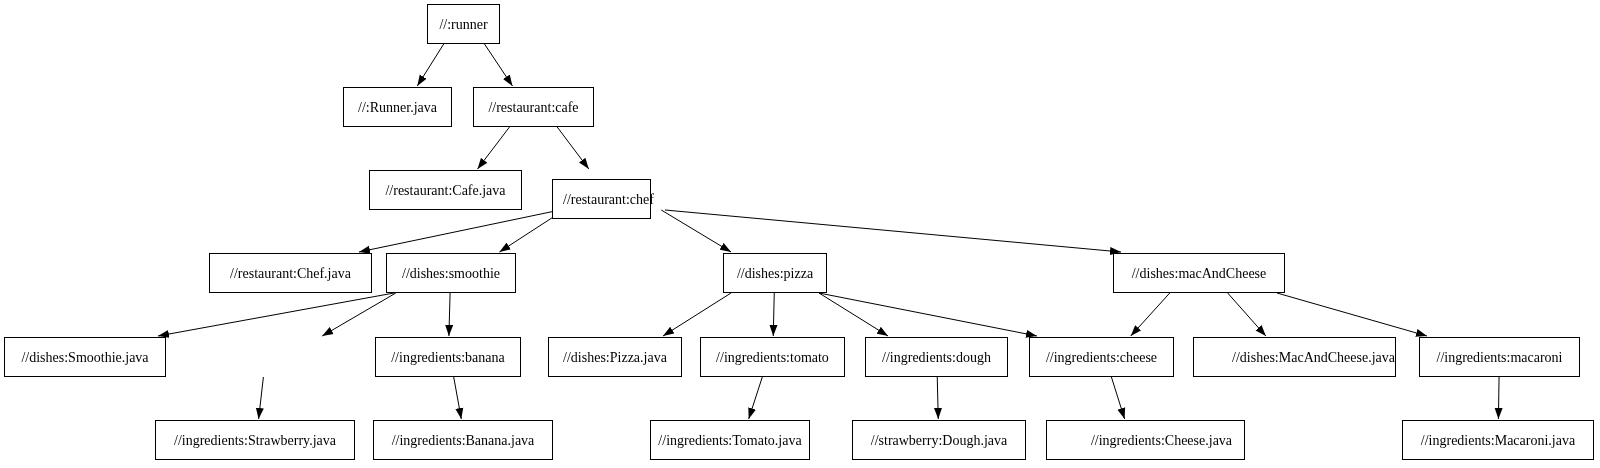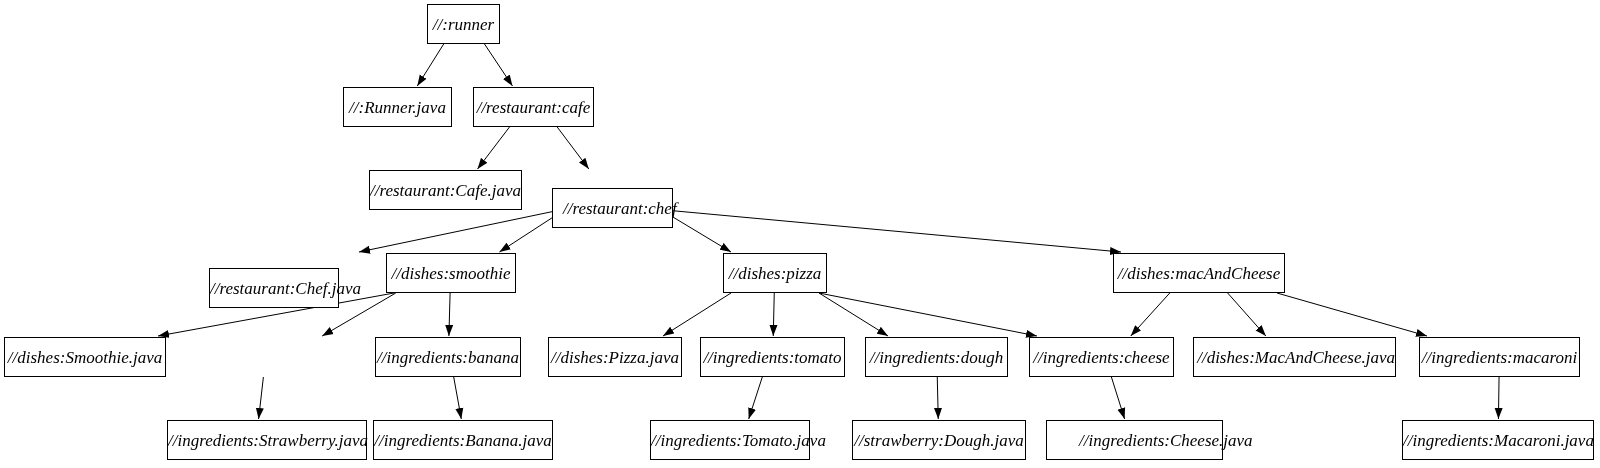--- a/index.html
+++ b/index.html
@@ -23,26 +23,25 @@
     height: 468px;
     pointer-events: none;
   }
   .node {
     position: absolute;
     height: 40px;
     box-sizing: border-box;
     border: 1px solid #000000;
     background: #ffffff;
     color: #000000;
-    font-size: 17px;
+    font-size: 14px;
     line-height: 40px;
     text-align: center;
     white-space: nowrap;
     overflow: visible;
-    font-style: italic;
   }
   .edges-layer line {
     stroke: #000000;
     stroke-width: 1;
   }
 </style>
 </head>
 <body>
 
 <div class="canvas">
@@ -76,33 +75,33 @@
       <line x1="762.3" y1="377" x2="748.6999999999999" y2="419" marker-end="url(#arrow)"></line>
       <line x1="937.25" y1="377" x2="938.25" y2="419" marker-end="url(#arrow)"></line>
       <line x1="1111.3999999999999" y1="377" x2="1124.6" y2="419" marker-end="url(#arrow)"></line>
       <line x1="1499.0499999999997" y1="377" x2="1498.4499999999998" y2="419" marker-end="url(#arrow)"></line>
     </svg>
 
   <div class="node" style="left:427px; top:4px;   width:73px;">//:runner</div>
   <div class="node" style="left:343px; top:87px;  width:109px;">//:Runner.java</div>
   <div class="node" style="left:473px; top:87px;  width:121px;">//restaurant:cafe</div>
   <div class="node" style="left:369px; top:170px; width:153px;">//restaurant:Cafe.java</div>
-  <div class="node" style="left:552px; top:188px; width:121px;padding-left:10px;">//restaurant:chef</div>
-  <div class="node" style="left:209px; top:268px; width:130px;">//restaurant:Chef.java</div>
+  <div class="node" style="left:552px; top:179px; width:99px;padding-left:10px;">//restaurant:chef</div>
+  <div class="node" style="left:209px; top:253px; width:163px;">//restaurant:Chef.java</div>
   <div class="node" style="left:386px; top:253px; width:130px;">//dishes:smoothie</div>
   <div class="node" style="left:723px; top:253px; width:104px;">//dishes:pizza</div>
   <div class="node" style="left:1113px;top:253px; width:172px;">//dishes:macAndCheese</div>
   <div class="node" style="left:4px;   top:337px; width:162px;">//dishes:Smoothie.java</div>
   <div class="node" style="left:375px; top:337px; width:146px;">//ingredients:banana</div>
   <div class="node" style="left:548px; top:337px; width:134px;">//dishes:Pizza.java</div>
   <div class="node" style="left:700px; top:337px; width:145px;">//ingredients:tomato</div>
   <div class="node" style="left:1029px;top:337px; width:145px;">//ingredients:cheese</div>
   <div class="node" style="left:865px; top:337px; width:143px;">//ingredients:dough</div>
   <div class="node" style="left:1193px;top:337px; width:203px;text-align:right;">//dishes:MacAndCheese.java</div>
   <div class="node" style="left:1419px;top:337px; width:161px;">//ingredients:macaroni</div>
-  <div class="node" style="left:155px; top:420px; width:200px;margin-left:12px;">//ingredients:Strawberry.java</div>
+  <div class="node" style="left:155px; top:420px; width:200px;">//ingredients:Strawberry.java</div>
   <div class="node" style="left:373px; top:420px; width:180px;">//ingredients:Banana.java</div>
   <div class="node" style="left:650px; top:420px; width:160px;">//ingredients:Tomato.java</div>
   <div class="node" style="left:852px; top:420px; width:174px;">//strawberry:Dough.java</div>
-  <div class="node" style="left:1046px;top:420px; width:177px;padding-left:32px;">//ingredients:Cheese.java</div>
+  <div class="node" style="left:1046px;top:420px; width:199px;padding-left:32px;">//ingredients:Cheese.java</div>
   <div class="node" style="left:1402px;top:420px; width:192px;">//ingredients:Macaroni.java</div>
 
 </div>
 
 </body></html>

